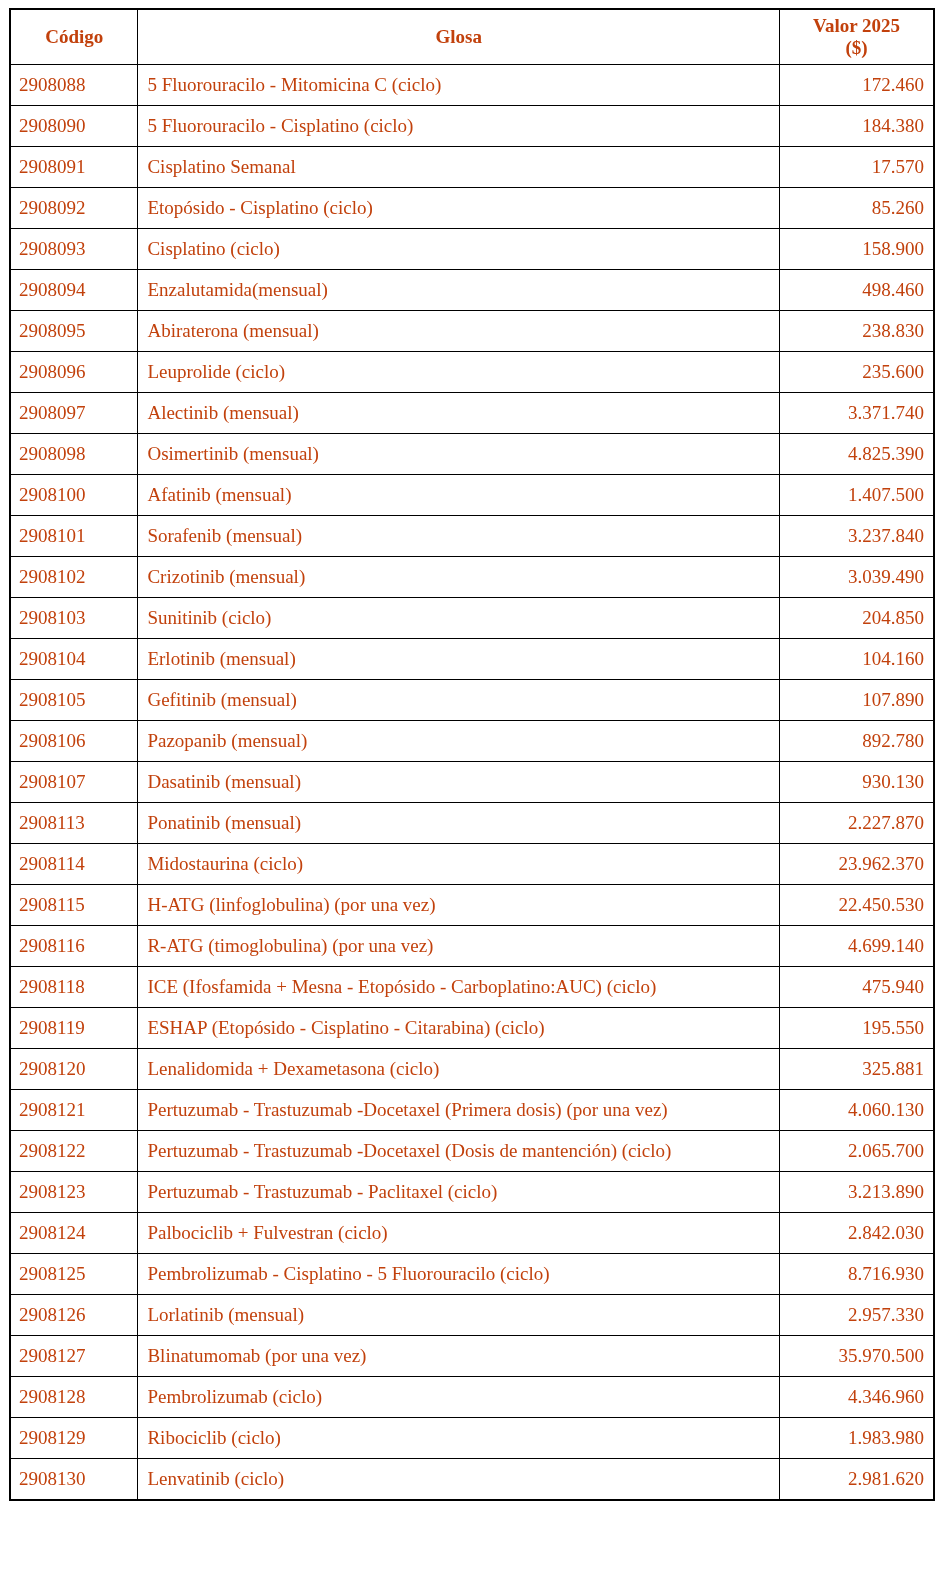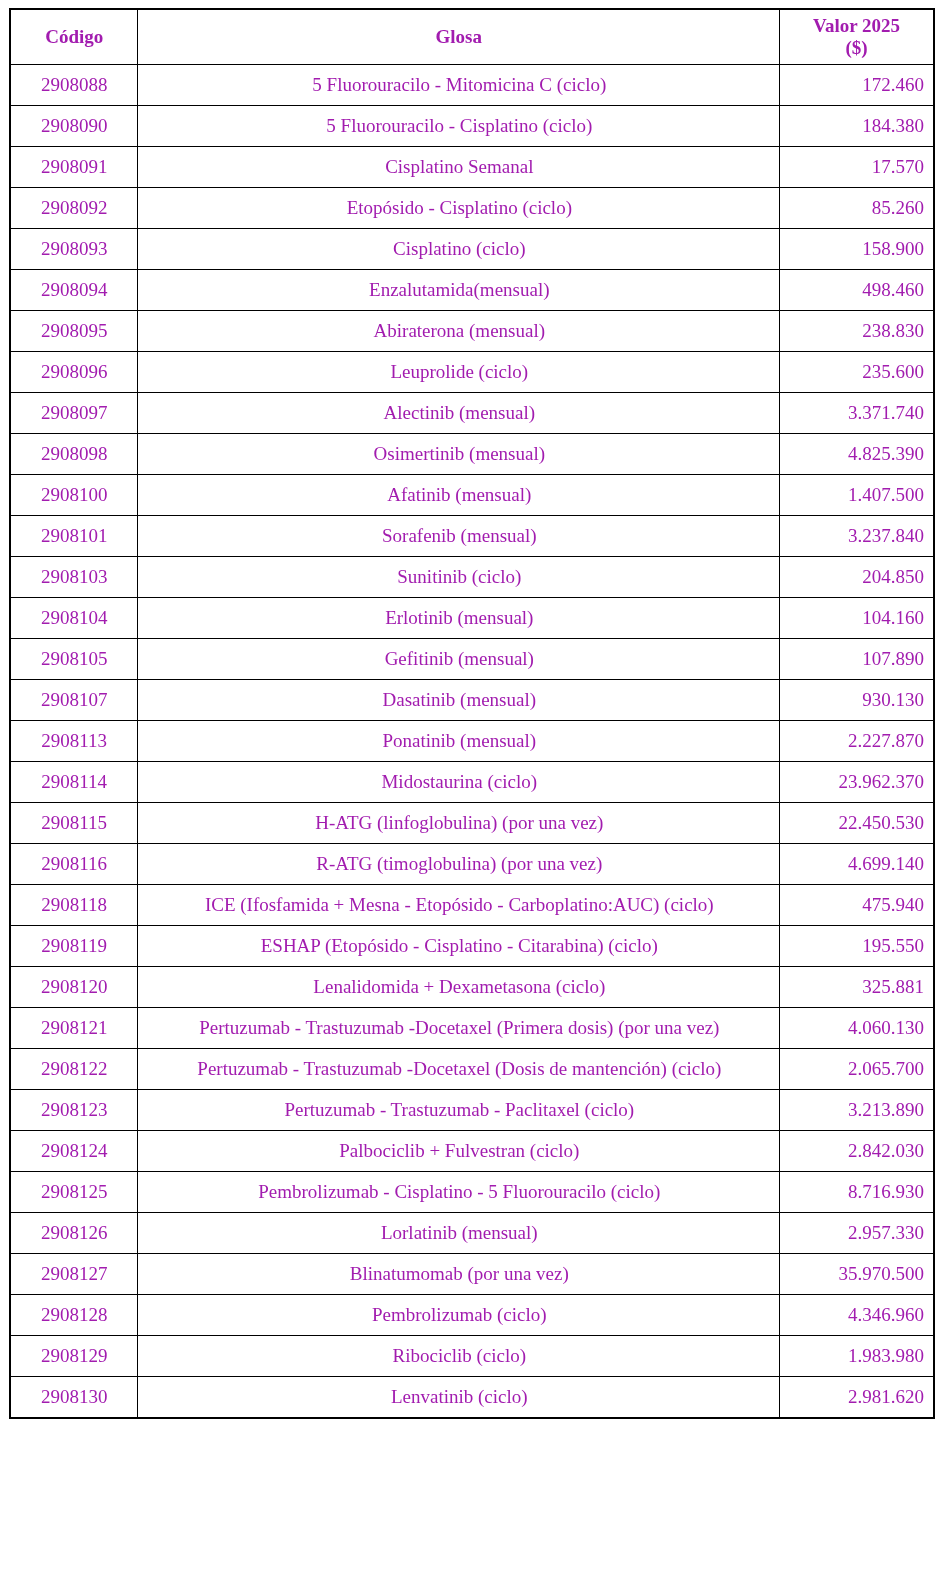--- a/index.html
+++ b/index.html
@@ -7,21 +7,21 @@
     margin: 0;
     padding: 0;
     background: #ffffff;
   }
   .page {
     width: 944px;
     min-height: 1594px;
     padding: 8px 9px;
     background: #ffffff;
     font-family: "Liberation Serif", "DejaVu Serif", serif;
-    color: #a21caf;
+    color: #c2410c;
   }
   table.price-table {
     border-collapse: collapse;
     table-layout: fixed;
     width: 100%;
     border: 2px solid #000000;
   }
   .price-table th,
   .price-table td {
     border: 1px solid #000000;
@@ -34,22 +34,22 @@
   .price-table thead th {
     font-weight: bold;
     text-align: center;
     vertical-align: middle;
     padding: 5px 4px;
     white-space: pre-line;
   }
   .col-codigo { width: 126px; }
   .col-glosa  { width: 632px; }
   .col-valor  { width: 152px; }
-  td.cell-codigo { text-align: center; }
-  td.cell-glosa  { text-align: center; padding-left: 9px; }
+  td.cell-codigo { text-align: left; }
+  td.cell-glosa  { text-align: left; padding-left: 9px; }
   td.cell-valor  { text-align: right; padding-right: 9px; }
 </style>
 </head>
 <body>
 
 <div class="page">
   <table class="price-table">
     <colgroup>
       <col class="col-codigo">
       <col class="col-glosa">
@@ -118,33 +118,43 @@
           <td class="cell-codigo">2908100</td>
           <td class="cell-glosa">Afatinib (mensual)</td>
           <td class="cell-valor">1.407.500</td>
         </tr>
         <tr>
           <td class="cell-codigo">2908101</td>
           <td class="cell-glosa">Sorafenib (mensual)</td>
           <td class="cell-valor">3.237.840</td>
         </tr>
         <tr>
+          <td class="cell-codigo">2908102</td>
+          <td class="cell-glosa">Crizotinib (mensual)</td>
+          <td class="cell-valor">3.039.490</td>
+        </tr>
+        <tr>
           <td class="cell-codigo">2908103</td>
           <td class="cell-glosa">Sunitinib (ciclo)</td>
           <td class="cell-valor">204.850</td>
         </tr>
         <tr>
           <td class="cell-codigo">2908104</td>
           <td class="cell-glosa">Erlotinib (mensual)</td>
           <td class="cell-valor">104.160</td>
         </tr>
         <tr>
           <td class="cell-codigo">2908105</td>
           <td class="cell-glosa">Gefitinib (mensual)</td>
           <td class="cell-valor">107.890</td>
+        </tr>
+        <tr>
+          <td class="cell-codigo">2908106</td>
+          <td class="cell-glosa">Pazopanib (mensual)</td>
+          <td class="cell-valor">892.780</td>
         </tr>
         <tr>
           <td class="cell-codigo">2908107</td>
           <td class="cell-glosa">Dasatinib (mensual)</td>
           <td class="cell-valor">930.130</td>
         </tr>
         <tr>
           <td class="cell-codigo">2908113</td>
           <td class="cell-glosa">Ponatinib (mensual)</td>
           <td class="cell-valor">2.227.870</td>

